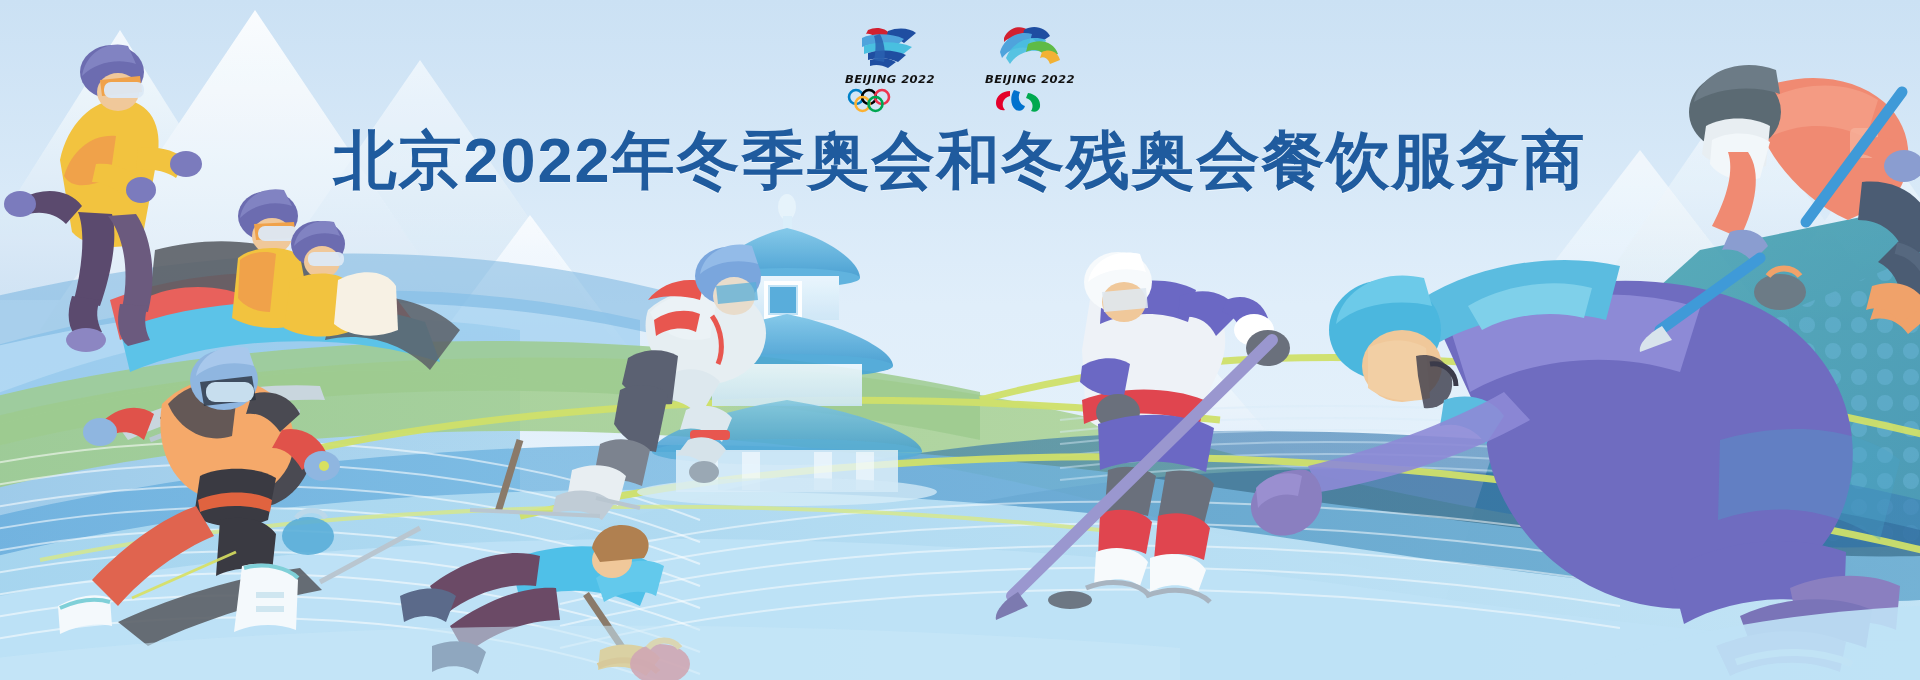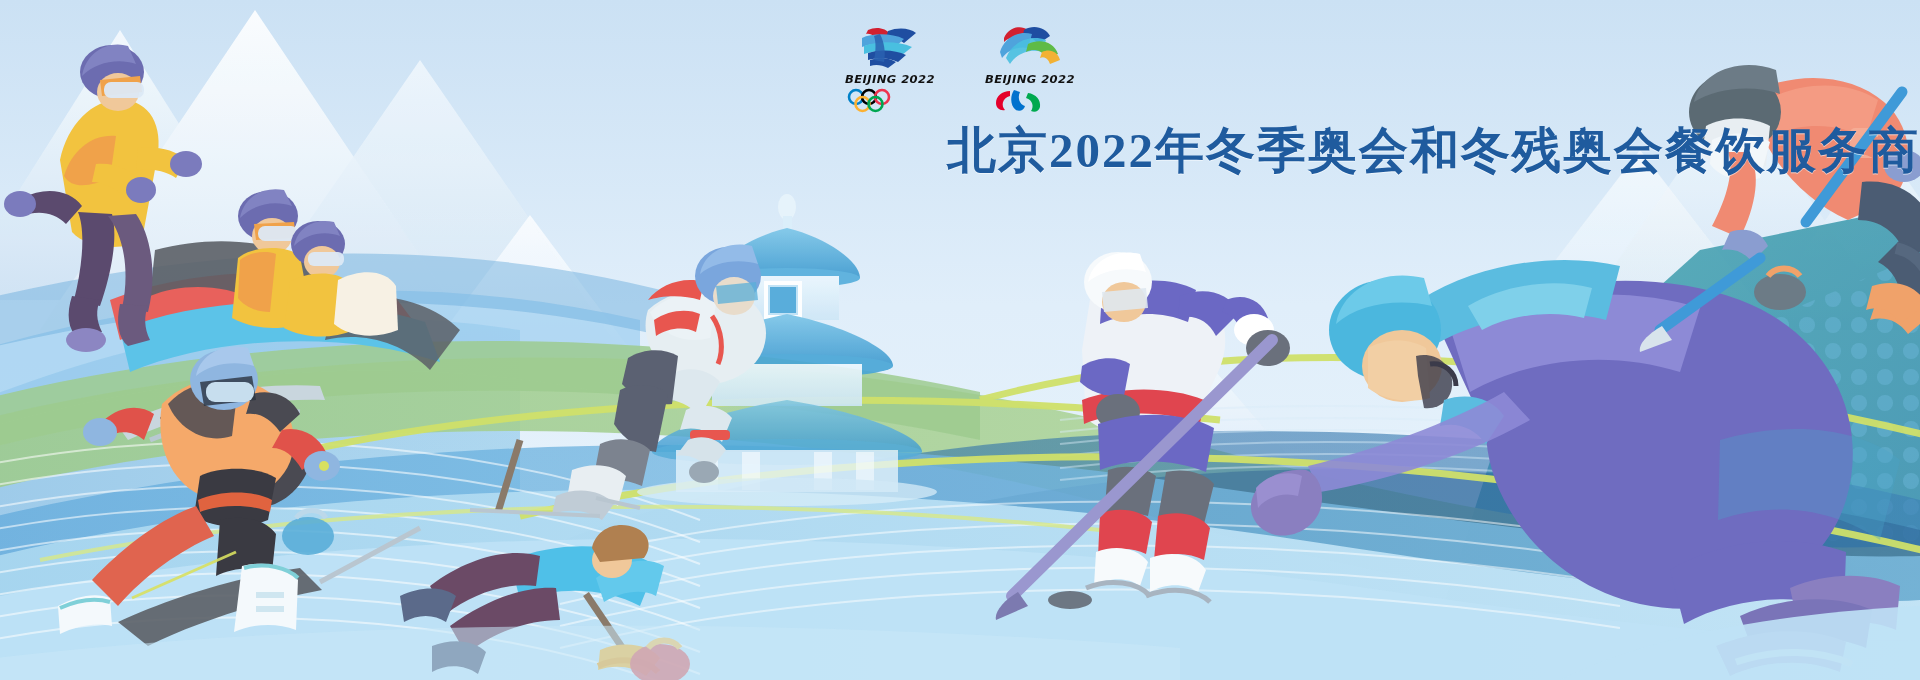--- a/index.html
+++ b/index.html
@@ -4,23 +4,23 @@
 <title>Beijing 2022 Banner</title>
 <style>
   html,body{margin:0;padding:0;background:#fff;}
   body{font-family:"Liberation Sans","DejaVu Sans",sans-serif;}
   #banner{position:relative;width:1920px;height:680px;overflow:hidden;
           background:linear-gradient(175deg,#cfe3f4 0%,#d8e9f6 30%,#e4f0fa 55%,#eaf4fb 70%,#dceefb 100%);padding-left:48px;}
   .lay{position:absolute;inset:0;}
   svg{display:block;}
   
   #title-wrap{position:absolute;left:0;top:118px;width:1920px;text-align:center;z-index:60;}
-  #main-title{font-size:49px;font-weight:bold;color:#1f5b9e;letter-spacing:2px;
-              font-family:Liberation Serif, serif;
-              text-shadow:0 1px 0 rgba(255,255,255,.55);white-space:nowrap;text-align:right;}
+  #main-title{font-size:63px;font-weight:bold;color:#1f5b9e;letter-spacing:2px;
+              font-family:Liberation Sans, sans-serif;
+              text-shadow:0 1px 0 rgba(255,255,255,.55);white-space:nowrap;}
   
   #emblems{position:absolute;left:0;top:22px;width:1920px;z-index:61;
            display:flex;justify-content:center;gap:48px;align-items:flex-start;}
   .emblem{width:92px;text-align:center;}
   .emblem-word{font-size:11px;font-weight:bold;color:#111;letter-spacing:.4px;
                font-family:"DejaVu Sans","Liberation Sans",sans-serif;
                font-style:italic;margin-top:1px;transform:scaleX(1.05);}
   .rings{margin-top:2px;}
 </style>
 </head>

